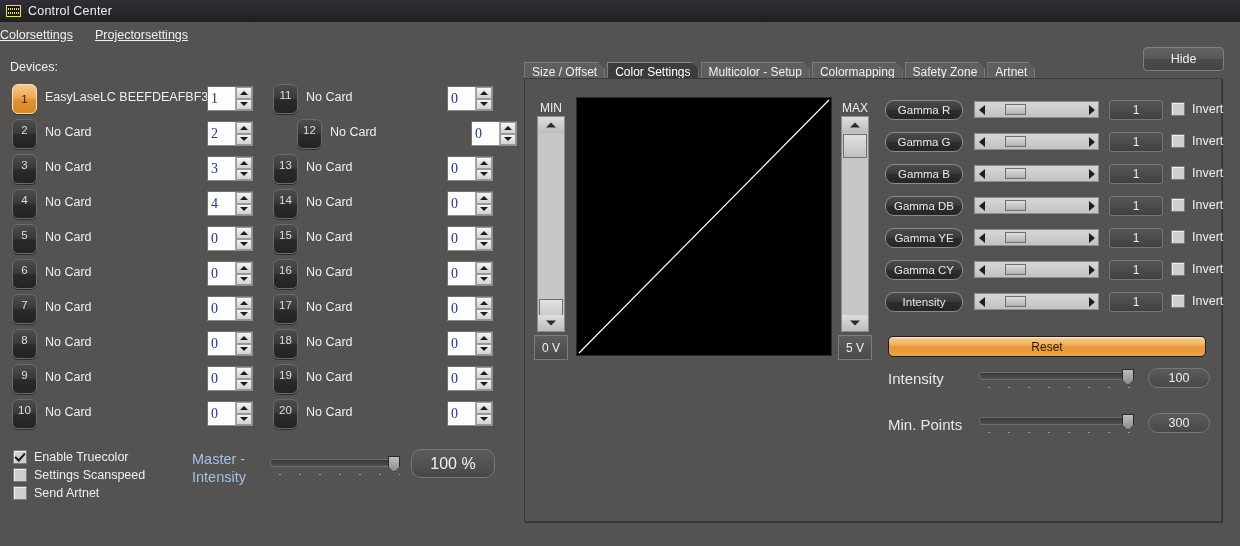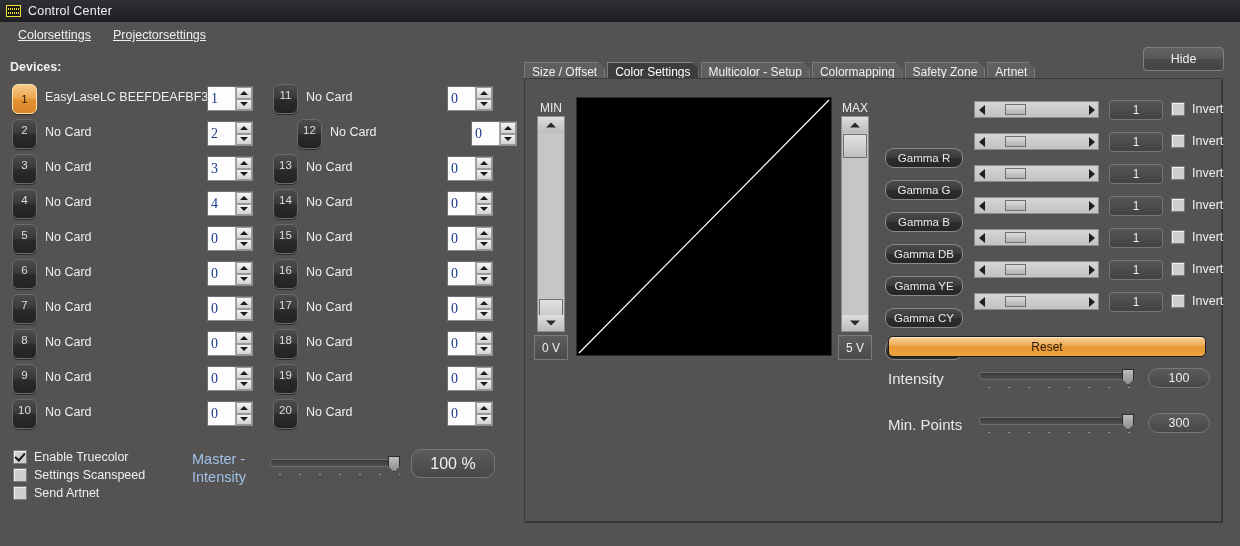--- a/index.html
+++ b/index.html
@@ -26,26 +26,26 @@
     background:repeating-linear-gradient(to right,#f2e23a 0 1px,transparent 1px 2px);
   }
   #app-icon:after{
     content:"";position:absolute;left:1px;top:6px;width:11px;height:2px;
     background:repeating-linear-gradient(to right,#f2e23a 0 1px,transparent 1px 2px);
   }
   #app-title{font-size:12.5px;color:#f0f0f0;letter-spacing:.2px;}
 
   
   #menubar{position:absolute;left:0;top:22px;width:1240px;height:26px;
-    background:#555351;display:flex;align-items:center;padding-left:18px;box-sizing:border-box;}
+    background:#555351;display:flex;align-items:center;padding-left:0;box-sizing:border-box;}
   .menuitem{margin-right:22px;font-size:12.5px;color:#efefef;cursor:default;}
   .menuitem span.u{text-decoration:underline;}
 
   
-  #devices-label{position:absolute;left:10px;top:60px;font-size:12.5px;color:#efefef;font-weight:bold;}
+  #devices-label{position:absolute;left:10px;top:60px;font-size:12.5px;color:#efefef;}
 
   .dev-row{position:absolute;height:30px;}
   .dev-btn{
     position:absolute;left:0;top:0;width:25px;height:30px;border-radius:6px;
     background:linear-gradient(to bottom,#4d4d4d 0%,#3a3a3a 45%,#2a2a2a 55%,#232323 100%);
     border:1px solid #6a6a6a;box-sizing:border-box;
     color:#dedede;font-size:11.5px;
     display:flex;align-items:flex-end;justify-content:center;
     padding-bottom:12px;
     box-shadow:0 1px 0 rgba(0,0,0,.45);
@@ -140,21 +140,21 @@
 
   #graph{position:absolute;left:576px;top:97px;width:256px;height:259px;background:#000;
          border:1px solid #2b2b2b;box-sizing:border-box;}
 
   
   .grow{position:absolute;left:885px;height:20px;}
   .gbtn{
     position:absolute;left:0;top:0;width:78px;height:20px;border-radius:9px;
     background:linear-gradient(to bottom,#4b4b4b 0%,#3b3b3b 48%,#2d2d2d 52%,#262626 100%);
     border:1px solid #8a8a8a;box-sizing:border-box;color:#e9e9e9;font-size:11.5px;
-    display:flex;align-items:center;justify-content:center;cursor:pointer;margin-top:48px;
+    display:flex;align-items:center;justify-content:center;cursor:pointer;
   }
   .gsl{
     position:absolute;left:89px;top:1px;width:125px;height:17px;
     background:linear-gradient(to bottom,#d6d6d6,#c2c2c2);
     border:1px solid #8d8d8d;box-sizing:border-box;display:flex;align-items:center;
   }
   .gsl .gar{width:13px;height:15px;position:relative;cursor:pointer;}
   .gsl .gar:before{content:"";position:absolute;left:50%;top:50%;transform:translate(-50%,-50%);
     width:0;height:0;border-top:5px solid transparent;border-bottom:5px solid transparent;}
   .gsl .gar.l:before{border-right:6px solid #1e1e1e;}

